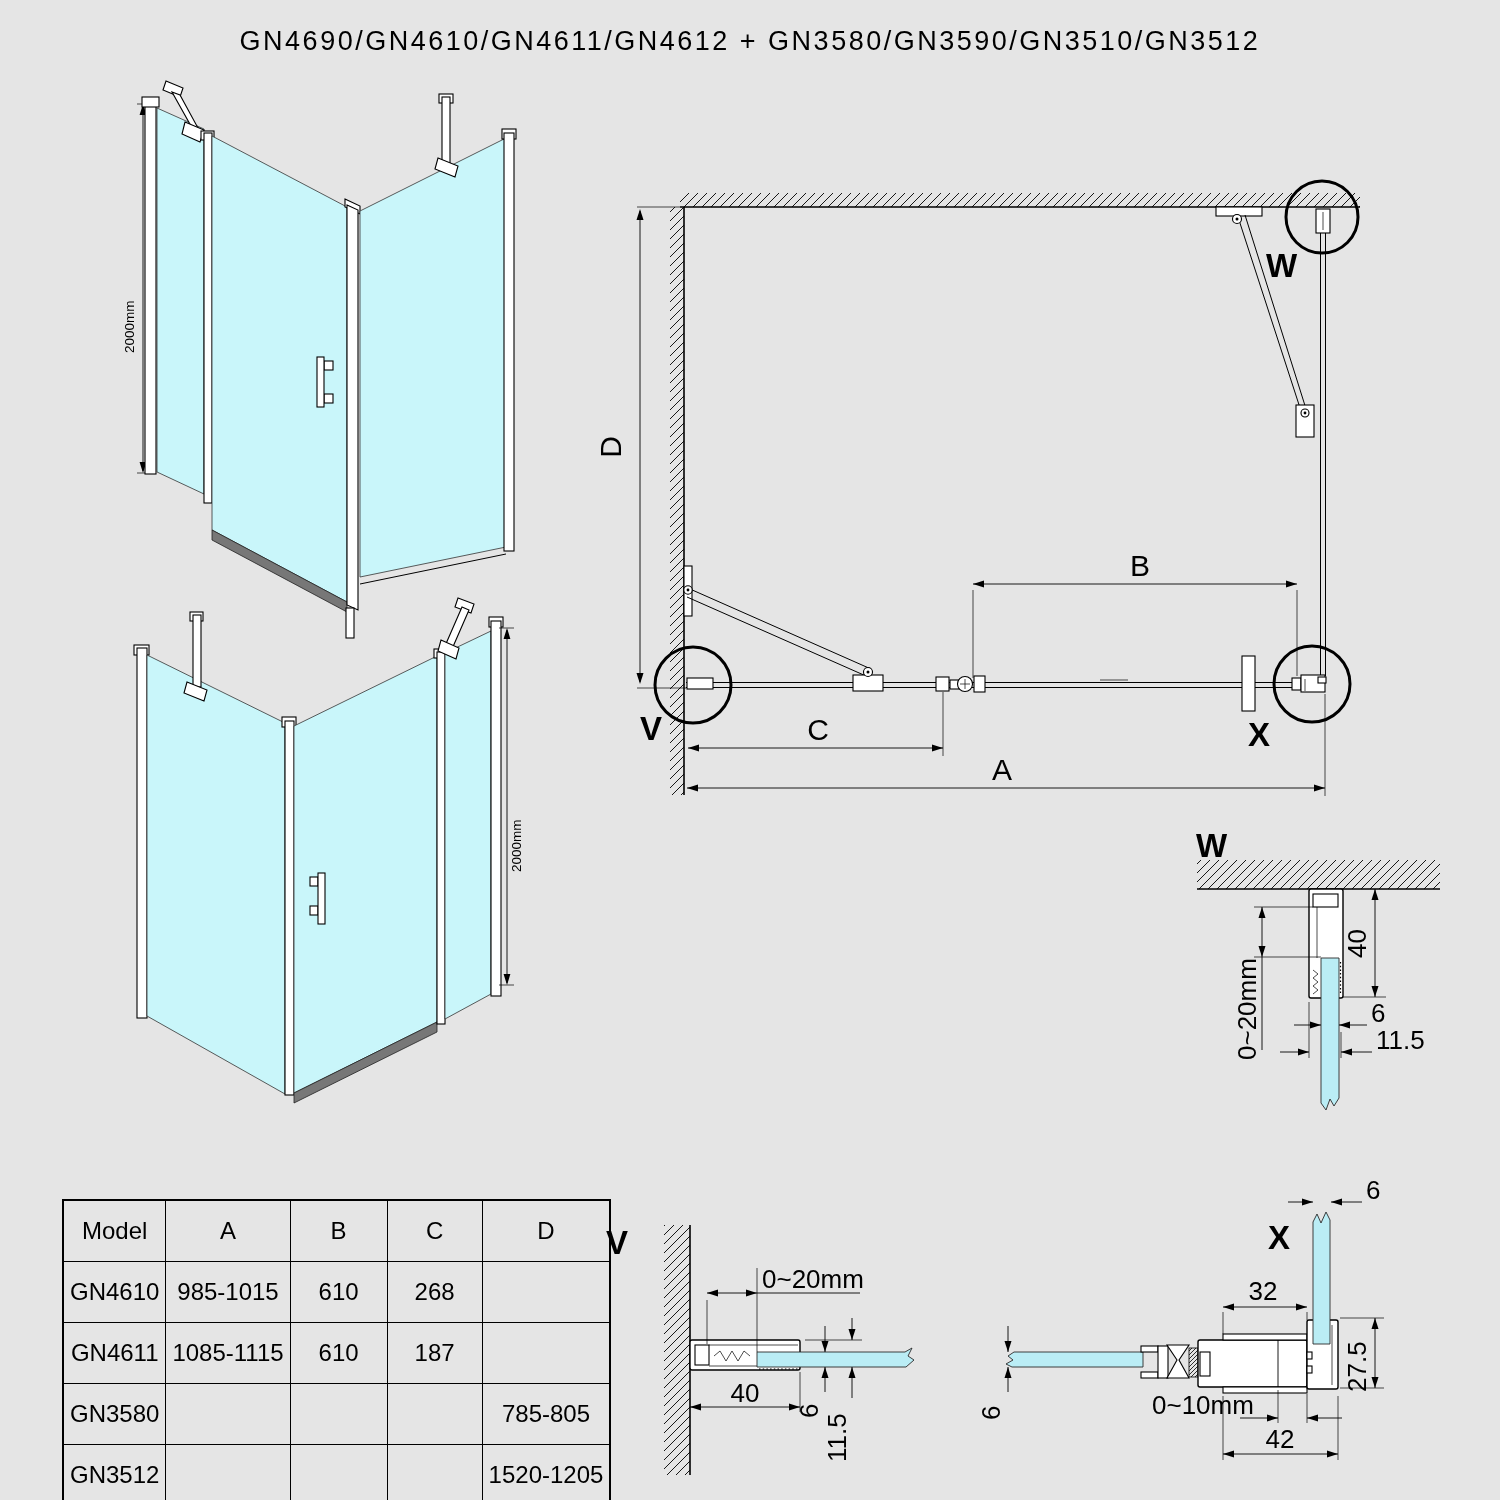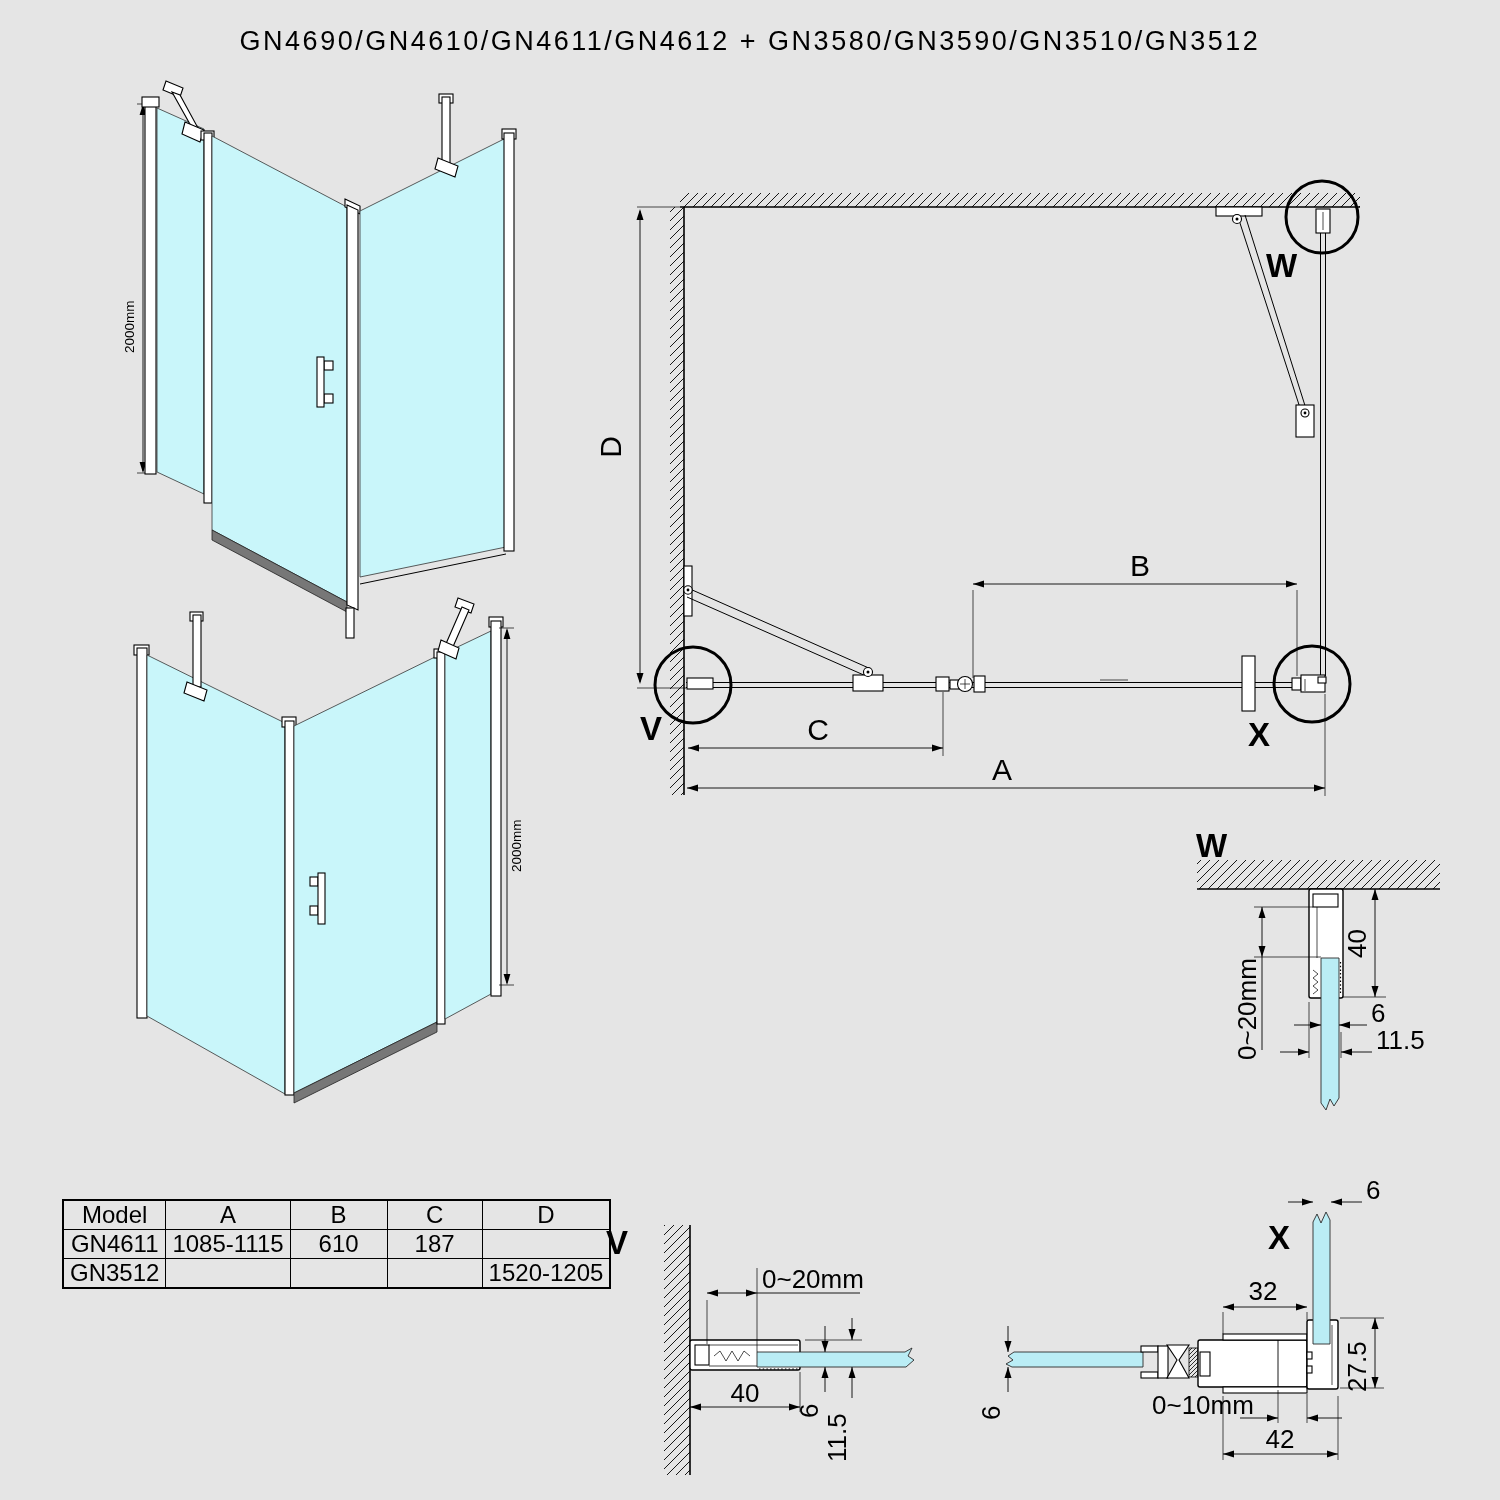--- a/index.html
+++ b/index.html
@@ -22,21 +22,21 @@
   .wht2{fill:#fff;stroke:#000;stroke-width:1.4;}
   .arr {fill:#000;stroke:none;}
   .glass-iso{fill:#c9f6fa;stroke:#333;stroke-width:0.8;}
   .glass-det{fill:#baedf5;stroke:#2a2a2a;stroke-width:0.9;}
   .dimtxt{font-family:"Liberation Sans",sans-serif;font-size:26px;fill:#000;}
   .dimsm {font-family:"Liberation Sans",sans-serif;font-size:13.5px;fill:#000;}
   .plantxt{font-family:"Liberation Sans",sans-serif;font-size:30px;fill:#000;}
   .marktxt{font-family:"Liberation Sans",sans-serif;font-size:33px;font-weight:bold;fill:#000;}
   #model-table{position:absolute;left:62px;top:1199px;border-collapse:collapse;
                font-size:24px;}
-  #model-table td,#model-table th{border:1.6px solid #000;height:27px;padding:0 6px;
+  #model-table td,#model-table th{border:1.6px solid #000;height:27px;padding:16px 6px;
                text-align:center;font-weight:400;white-space:nowrap;}
   #model-table{border:2.5px solid #000;}
   .cw-model{width:84px;} .cw-a{width:98px;} .cw-b{width:84px;} .cw-c{width:82px;} .cw-d{width:93px;}
 </style>
 </head>
 <body>
 
 <div id="page">
 
   <div id="title">GN4690/GN4610/GN4611/GN4612 + GN3580/GN3590/GN3510/GN3512</div>
@@ -425,27 +425,41 @@
   <table id="model-table">
     <tbody>
         <tr>
       <th class="cw-model">Model</th>
       <th class="cw-a">A</th>
       <th class="cw-b">B</th>
       <th class="cw-c">C</th>
       <th class="cw-d">D</th>
     </tr>
     <tr>
+      <td>GN4610</td>
+      <td>985-1015</td>
+      <td>610</td>
+      <td>268</td>
+      <td></td>
+    </tr>
+    <tr>
       <td>GN4611</td>
       <td>1085-1115</td>
       <td>610</td>
       <td>187</td>
       <td></td>
     </tr>
     <tr>
+      <td>GN3580</td>
+      <td></td>
+      <td></td>
+      <td></td>
+      <td>785-805</td>
+    </tr>
+    <tr>
       <td>GN3512</td>
       <td></td>
       <td></td>
       <td></td>
       <td>1520-1205</td>
     </tr>
   </tbody>
     </table>
 
 </div>

